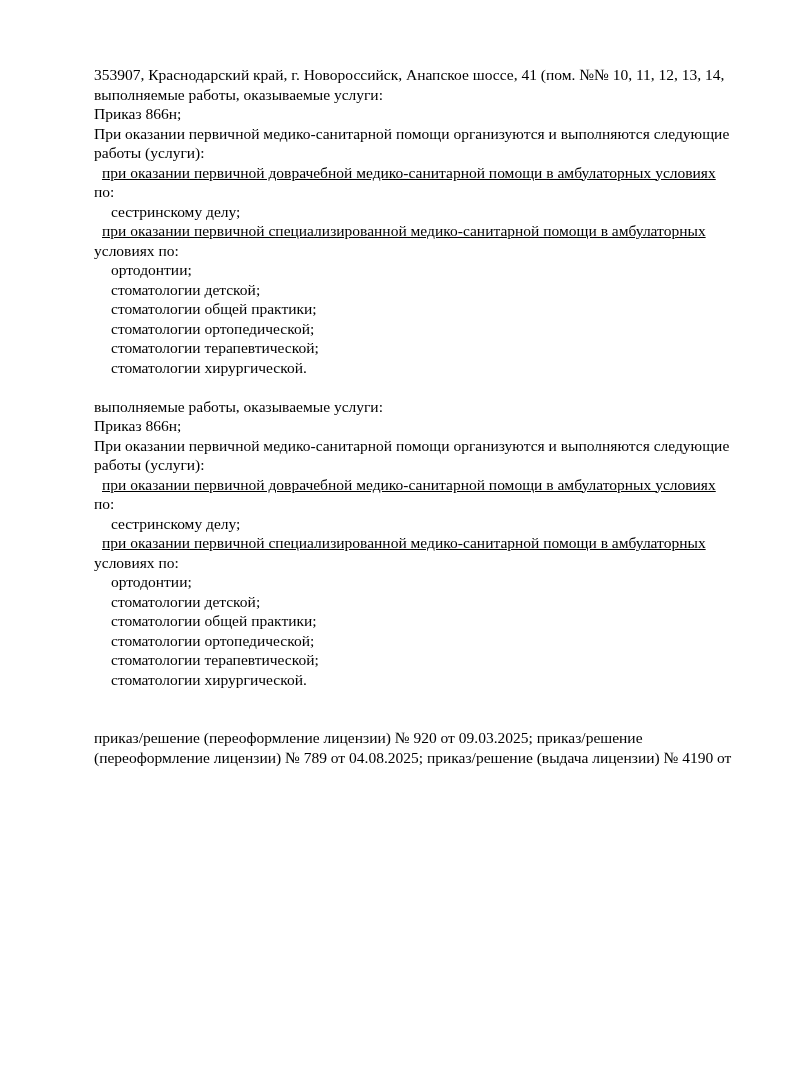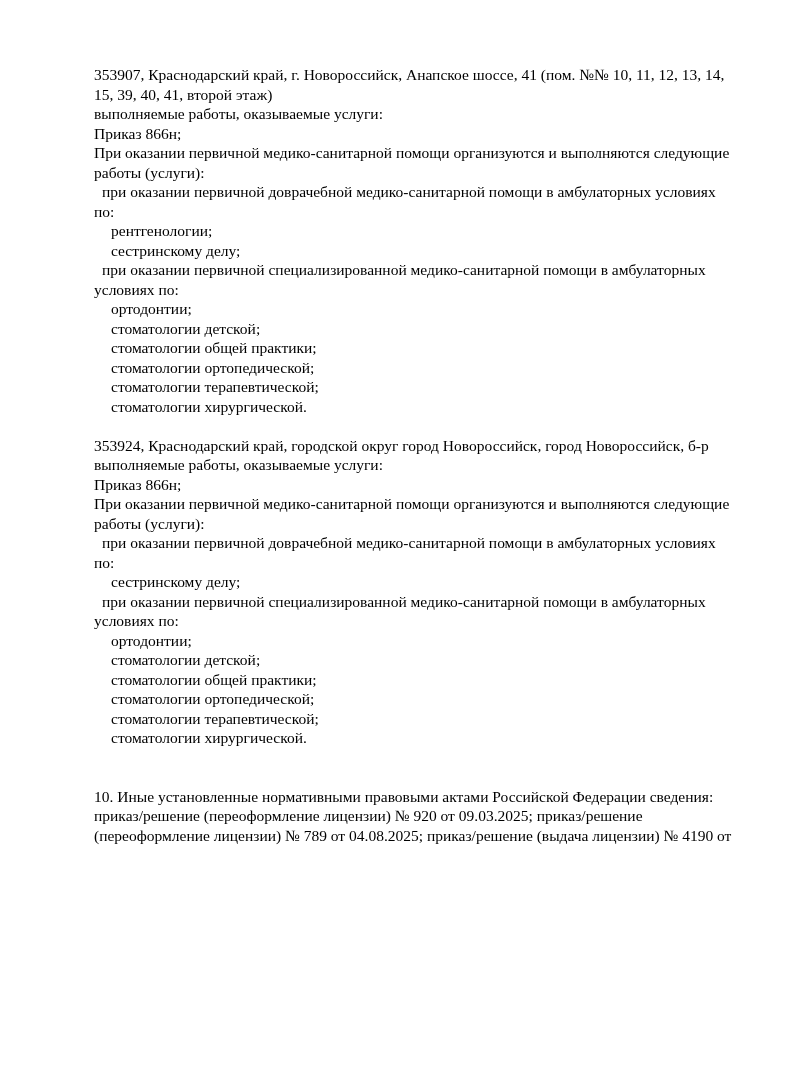--- a/index.html
+++ b/index.html
@@ -19,61 +19,57 @@
   .page {
     box-sizing: border-box;
     width: 800px;
     height: 847px;
     padding: 65px 40px 0 94px;
   }
   .line {
     white-space: pre;
     min-height: 19.5px;
   }
-  .line.indent-1 { padding-left: 8px; }
+  .line.indent-1 { padding-left: 8px; text-decoration: underline; }
   .line.indent-2 { padding-left: 17px; }
   .line.blank { min-height: 19.5px; }
 </style>
 </head>
 <body>
 
 <div class="page">
     <div class="line indent-0">353907, Краснодарский край, г. Новороссийск, Анапское шоссе, 41 (пом. №№ 10, 11, 12, 13, 14,</div>
-    <div class="line indent-0">15, 39, 40, 41, второй этаж)</div>
     <div class="line indent-0">выполняемые работы, оказываемые услуги:</div>
     <div class="line indent-0">Приказ 866н;</div>
     <div class="line indent-0">При оказании первичной медико-санитарной помощи организуются и выполняются следующие</div>
     <div class="line indent-0">работы (услуги):</div>
     <div class="line indent-1">при оказании первичной доврачебной медико-санитарной помощи в амбулаторных условиях</div>
     <div class="line indent-0">по:</div>
-    <div class="line indent-2">рентгенологии;</div>
     <div class="line indent-2">сестринскому делу;</div>
     <div class="line indent-1">при оказании первичной специализированной медико-санитарной помощи в амбулаторных</div>
     <div class="line indent-0">условиях по:</div>
     <div class="line indent-2">ортодонтии;</div>
     <div class="line indent-2">стоматологии детской;</div>
     <div class="line indent-2">стоматологии общей практики;</div>
     <div class="line indent-2">стоматологии ортопедической;</div>
     <div class="line indent-2">стоматологии терапевтической;</div>
     <div class="line indent-2">стоматологии хирургической.</div>
     <div class="line indent-0 blank"></div>
-    <div class="line indent-0">353924, Краснодарский край, городской округ город Новороссийск, город Новороссийск, б-р</div>
     <div class="line indent-0">выполняемые работы, оказываемые услуги:</div>
     <div class="line indent-0">Приказ 866н;</div>
     <div class="line indent-0">При оказании первичной медико-санитарной помощи организуются и выполняются следующие</div>
     <div class="line indent-0">работы (услуги):</div>
     <div class="line indent-1">при оказании первичной доврачебной медико-санитарной помощи в амбулаторных условиях</div>
     <div class="line indent-0">по:</div>
     <div class="line indent-2">сестринскому делу;</div>
     <div class="line indent-1">при оказании первичной специализированной медико-санитарной помощи в амбулаторных</div>
     <div class="line indent-0">условиях по:</div>
     <div class="line indent-2">ортодонтии;</div>
     <div class="line indent-2">стоматологии детской;</div>
     <div class="line indent-2">стоматологии общей практики;</div>
     <div class="line indent-2">стоматологии ортопедической;</div>
     <div class="line indent-2">стоматологии терапевтической;</div>
     <div class="line indent-2">стоматологии хирургической.</div>
     <div class="line indent-0 blank"></div>
     <div class="line indent-0 blank"></div>
-    <div class="line indent-0">10. Иные установленные нормативными правовыми актами Российской Федерации сведения:</div>
     <div class="line indent-0">приказ/решение (переоформление лицензии) № 920 от 09.03.2025; приказ/решение</div>
     <div class="line indent-0">(переоформление лицензии) № 789 от 04.08.2025; приказ/решение (выдача лицензии) № 4190 от</div>
   </div>
 
 </body></html>

